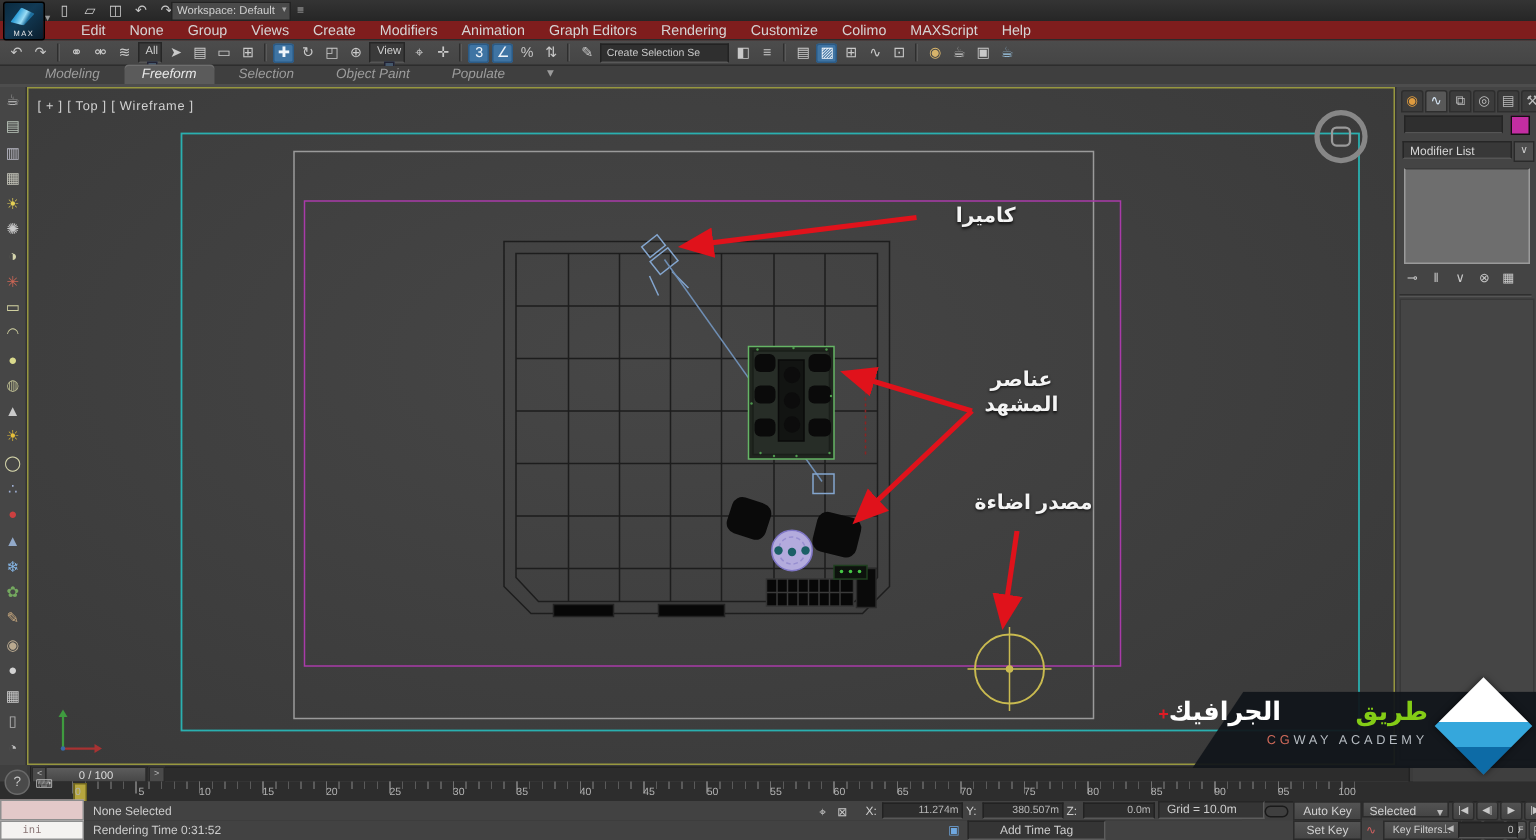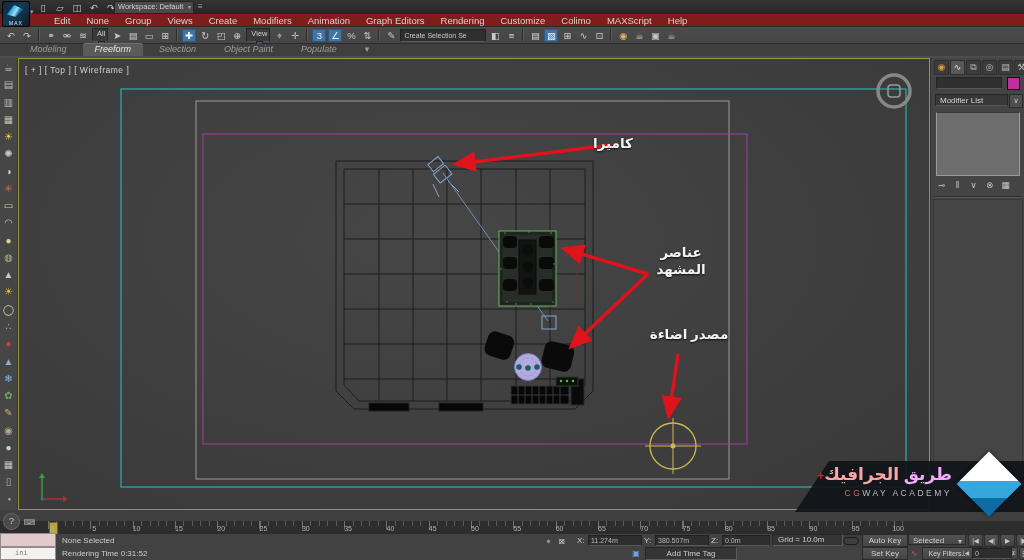--- a/index.html
+++ b/index.html
@@ -80,42 +80,42 @@
   #ruler-ticks2{position:absolute;left:48px;top:0;width:858px;height:8px;
       background:repeating-linear-gradient(90deg,#707070 0 1px,transparent 1px 42.3px);}
   .tick{position:absolute;top:4px;transform:translateX(-50%);font-size:7px;color:#b2b2b2;}
   #frame-marker{position:absolute;left:49px;top:1px;width:7px;height:11px;background:#b6a63e;border:1px solid #6e641f;}
   
   #status1{left:0;top:534px;width:828px;height:13px;background:#424242;border-bottom:1px solid #2e2e2e;}
   #status2{left:0;top:547px;width:1024px;height:13px;background:#424242;}
   .stext{position:absolute;font-size:8px;color:#cdcdcd;white-space:nowrap;}
   .sunken{background:#353535;border:1px solid #262626;border-bottom-color:#5c5c5c;border-right-color:#5c5c5c;}
   .sfield{position:absolute;height:9px;background:#2e2e2e;border:1px solid #222;border-bottom-color:#575757;
-        color:#b9b9b9;font-size:7px;line-height:9px;padding:0 2px;font-family:inherit;}
+        color:#b9b9b9;font-size:7px;line-height:9px;padding:0 2px;font-family:inherit;text-align:right;}
   .sbtn{position:absolute;height:11px;background:linear-gradient(#535353,#454545);border:1px solid #2b2b2b;
         color:#d2d2d2;font-size:8px;line-height:11px;text-align:center;}
   .mini-ic{position:absolute;width:12px;height:11px;font-size:8px;color:#bdbdbd;line-height:11px;text-align:center;}
   #listener-pink{left:0;top:533px;width:56px;height:14px;background:#e3c9c9;border:1px solid #8e8e8e;box-sizing:border-box;}
   #listener-white{left:0;top:547px;width:56px;height:13px;background:#f4f2f0;border:1px solid #8e8e8e;box-sizing:border-box;
         font-family:"DejaVu Sans Mono",monospace;font-size:7px;color:#8a7575;line-height:11px;padding-left:14px;}
   #help-btn{left:3px;top:513px;width:15px;height:15px;border:1px solid #6a6a6a;border-radius:50%;background:#4a4a4a;
         color:#c9c9c9;font-size:9px;text-align:center;line-height:15px;}
   #kbd-btn{left:22px;top:517px;width:15px;height:11px;font-size:8px;color:#b9b9b9;text-align:center;line-height:11px;}
   
   .pb .ic{width:13px;height:11px;line-height:11px;font-size:6.5px;border:1px solid #2c2c2c;background:linear-gradient(#525252,#434343);}
   .nav .ic{width:12px;height:11px;line-height:11px;font-size:8px;border:1px solid #2c2c2c;background:linear-gradient(#525252,#434343);}
   
   #watermark{left:795px;top:461px;width:229px;height:51px;z-index:40;}
   #wm-band{position:absolute;inset:0;background:rgba(17,21,27,.94);
         clip-path:polygon(34px 0,100% 0,100% 100%,0 100%);}
   #wm-diamond{position:absolute;right:12px;top:0px;width:46px;height:46px;transform:rotate(45deg);
         background:linear-gradient(135deg,#ffffff 46%,#35a7dc 46% 72%,#0d6ba6 72%);box-shadow:0 0 4px rgba(0,0,0,.6);}
   #wm-text{position:absolute;right:72px;top:4px;text-align:right;direction:rtl;}
   #wm-title{font-size:17px;font-weight:bold;line-height:20px;white-space:nowrap;}
-  #wm-title .orange{color:#f0abfc;} #wm-title .white{color:#fca5a5;} #wm-title .cursor{color:#e01b24;font-size:12px;}
+  #wm-title .orange{color:#84cc16;margin-left:45px;} #wm-title .white{color:#ffffff;} #wm-title .cursor{color:#e01b24;font-size:12px;}
   #wm-sub{direction:ltr;font-size:8.5px;letter-spacing:2.5px;color:#b6bcc2;margin-top:2px;}
   #wm-sub .cg{color:#d06a5a;}
 </style>
 </head>
 <body>
 
 <div id="root">
 
   <div id="titlebar" class="abs"></div>
   <div id="logo" class="abs">
@@ -367,21 +367,21 @@
         <line x1="659" y1="295" x2="650" y2="356" marker-end="url(#ah)"></line>
       </g>
 
       <g>
         <circle cx="875" cy="32" r="16" fill="none" stroke="#878787" stroke-width="3.5"></circle>
         <rect x="869" y="26" width="12" height="12" rx="3" fill="none" stroke="#9a9a9a" stroke-width="1.5"></rect>
       </g>
     </svg>
 
     
-    <div class="anno" style="left:564px;top:77px;width:60px;">كاميرا</div>
+    <div class="anno" style="left:598px;top:77px;width:60px;text-align:right;">كاميرا</div>
     <div class="anno" style="left:630px;top:186px;width:64px;">
       <div>عناصر</div>
       <div>المشهد</div>
     </div>
     <div class="anno" style="left:620px;top:268px;width:100px;">مصدر اضاءة</div>
   </div>
 
   <div id="panel" class="abs">
     <div id="panel-tabs">
         <span class="ptab" style="color: rgb(222, 155, 63);">◉</span>
@@ -400,20 +400,26 @@
         <span class="ic">⊸</span>
         <span class="ic">‖</span>
         <span class="ic">∨</span>
         <span class="ic">⊗</span>
         <span class="ic">▦</span>
       </div>
     <div id="panel-divider"></div>
     <div id="rollout-area"></div>
   </div>
 
+  <div id="timeslider" class="abs">
+    <div id="ts-track"></div>
+    <div class="ts-btn" style="left:3px;">&lt;</div>
+    <div id="ts-handle">0 / 100</div>
+    <div class="ts-btn" style="left:81px;">&gt;</div>
+  </div>
 
   <div id="ruler" class="abs">
     <div id="ruler-ticks"></div>
     <div id="ruler-ticks2"></div>
     <div id="frame-marker"></div>
   <span class="tick" style="left: 52px;">0</span>
       <span class="tick" style="left: 94.3px;">5</span>
       <span class="tick" style="left: 136.6px;">10</span>
       <span class="tick" style="left: 178.9px;">15</span>
       <span class="tick" style="left: 221.2px;">20</span>

